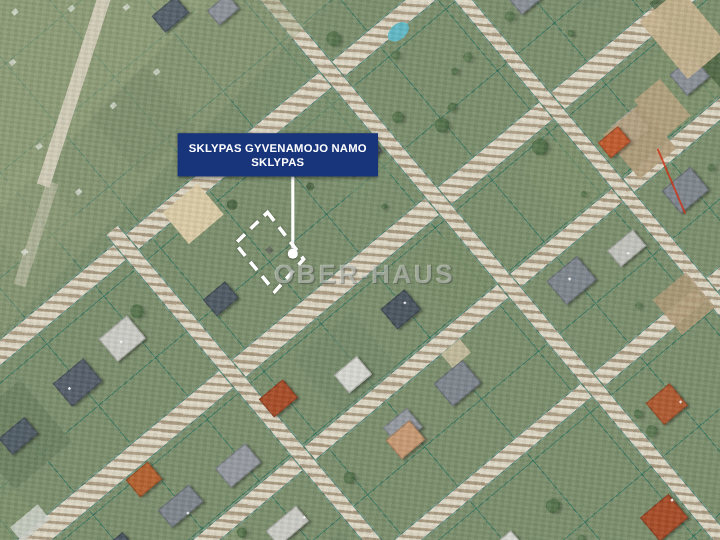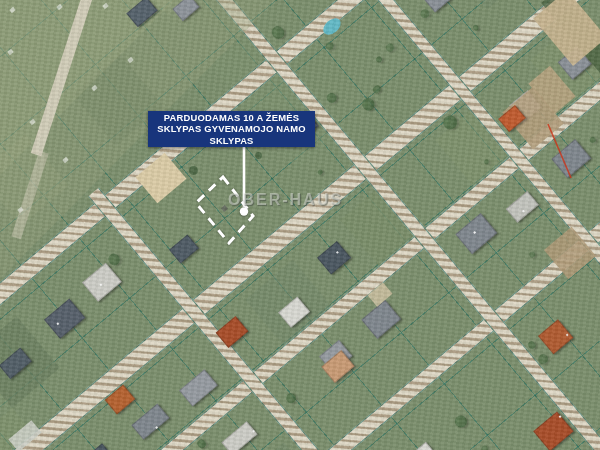--- a/index.html
+++ b/index.html
@@ -30,22 +30,22 @@
   .field-tint{position:absolute;left:0;top:0;width:600px;height:450px;pointer-events:none;z-index:1;}
   .ft1{clip-path:polygon(0 0,276px 0,0 279px);background:rgba(150,161,123,.38);}
   .ft2{clip-path:polygon(0 0,175px 0,0 175px);background:rgba(163,171,131,.3);}
   #decor{position:absolute;left:0;top:0;width:600px;height:450px;z-index:2;}
   .patch{position:absolute;}
   .noise{position:absolute;left:0;top:0;width:600px;height:450px;z-index:3;pointer-events:none;
     background-image:
       repeating-linear-gradient(7deg, rgba(255,255,255,.035) 0 2px, rgba(18,36,20,.035) 2px 4px),
       repeating-linear-gradient(97deg, rgba(255,255,255,.03) 0 3px, rgba(0,0,0,.03) 3px 6px);}
   #overlay{position:absolute;left:0;top:0;z-index:4;}
-  .watermark{position:absolute;left:228px;top:191px;z-index:5;
-    font-size:16px;font-weight:bold;letter-spacing:2px;
+  .watermark{position:absolute;left:228px;top:216px;z-index:5;
+    font-size:22px;font-weight:bold;letter-spacing:2px;
     color:rgba(229,231,225,.48);text-shadow:1px 1px 1px rgba(66,72,66,.55);}
   .callout{position:absolute;left:148px;top:111px;width:167px;height:36px;z-index:6;
     display:flex;flex-direction:column;align-items:center;justify-content:center;
     box-shadow:0 1px 3px rgba(0,0,0,.45);}
   .callout span{display:block;font-size:9.4px;font-weight:bold;line-height:11.5px;
     letter-spacing:.2px;white-space:nowrap;}
 </style>
 </head>
 <body>
 
@@ -179,17 +179,16 @@
   <svg id="overlay" width="600" height="450">
     <line x1="548" y1="124" x2="571" y2="178" stroke="#cc3318" stroke-width="1.6" opacity="0.8"></line>
     <line x1="244" y1="147" x2="244" y2="207" stroke="#ffffff" stroke-width="2.6"></line>
     <polygon points="223,177 253,216 229,243 196,203" fill="none" stroke="#ffffff" stroke-width="3" stroke-dasharray="9,6.5" style="filter:drop-shadow(0 0 1px rgba(0,0,0,.35));"></polygon>
     <circle cx="244" cy="211.5" r="4.2" fill="#ffffff" style="filter:drop-shadow(0 1px 1px rgba(0,0,0,.35));"></circle>
   </svg>
 
   <div class="watermark">OBER-HAUS</div>
 
   <div class="callout" style="background: rgb(24, 53, 124); color: rgb(255, 255, 255);">
-    <span>PARDUODAMAS 10 A ŽEMĖS</span>
     <span>SKLYPAS GYVENAMOJO NAMO</span>
     <span>SKLYPAS</span>
   </div>
 </div>
 
 </body></html>

